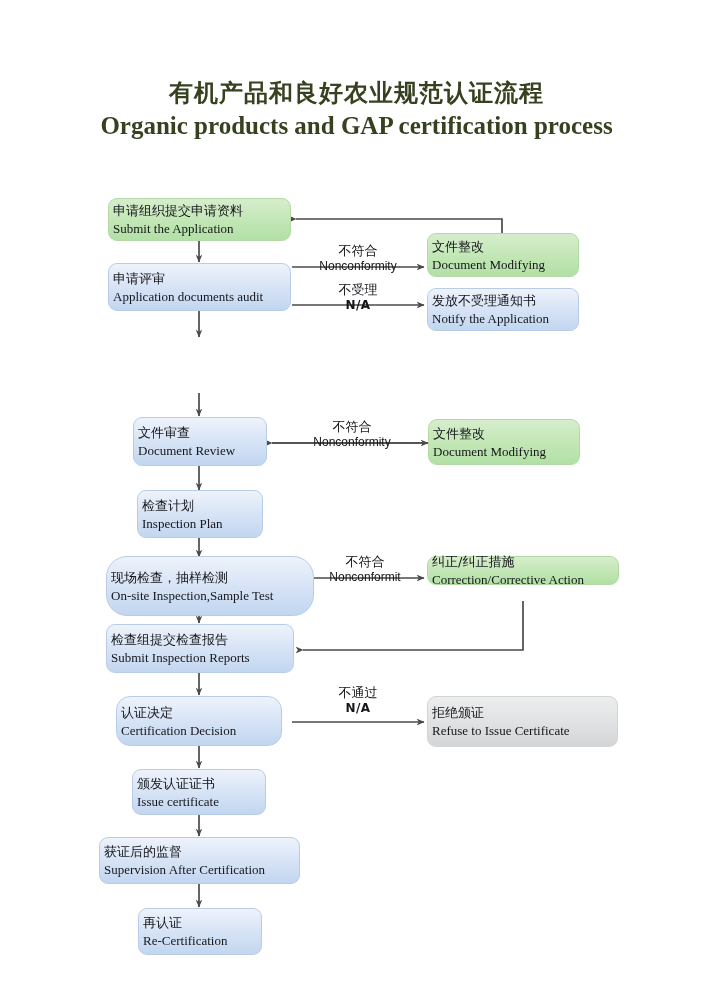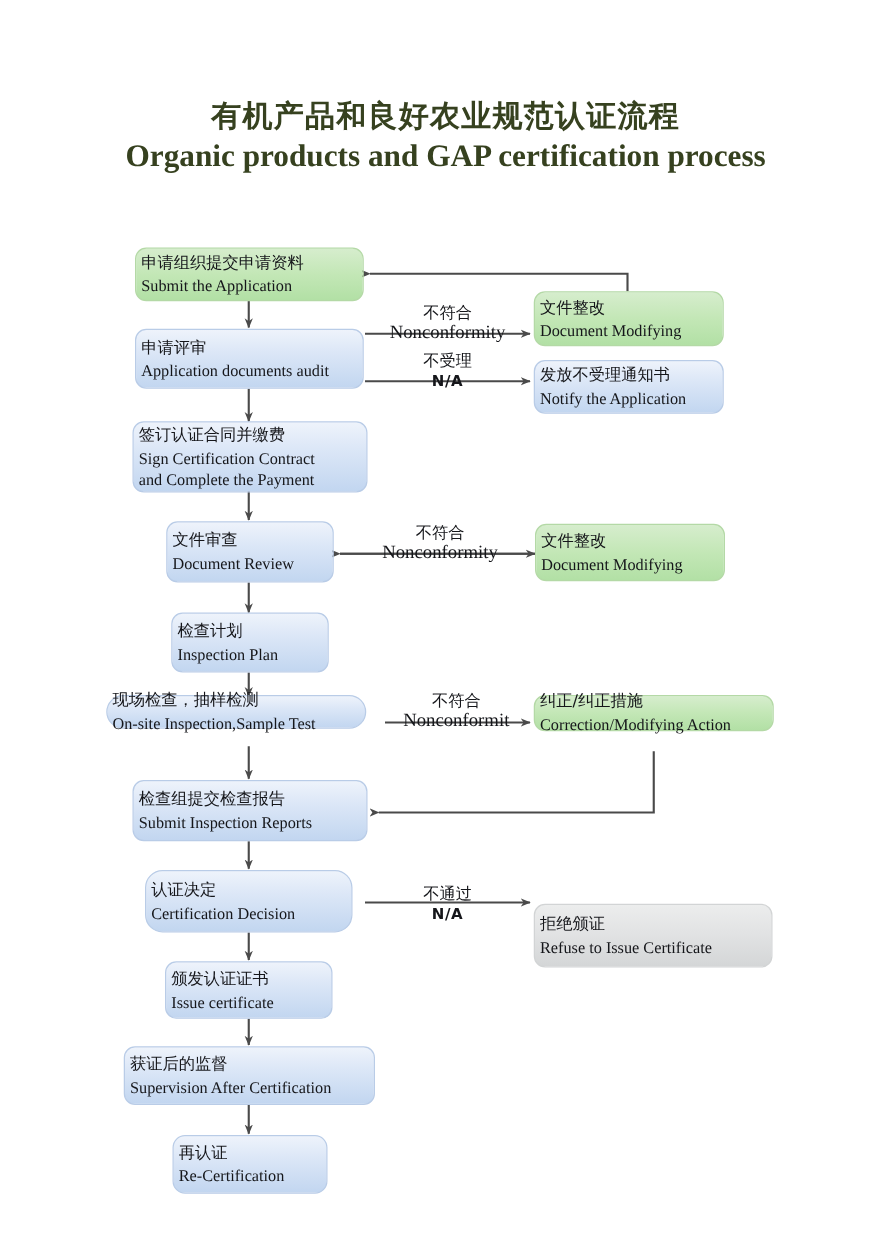--- a/index.html
+++ b/index.html
@@ -100,22 +100,22 @@
     text-align: center;
     color: #15161a;
     white-space: nowrap;
   }
   .edge-label .cn {
     font-family: "DejaVu Sans", "Liberation Sans", sans-serif;
     font-size: 13px;
     line-height: 16px;
   }
   .edge-label .en {
-    font-family: Liberation Serif, serif;
-    font-size: 15px;
+    font-family: Liberation Sans, sans-serif;
+    font-size: 12px;
     line-height: 15px;
   }
   .edge-label .en.na {
     font-family: "DejaVu Sans", "Liberation Sans", sans-serif;
     font-size: 12px;
     font-weight: bold;
     letter-spacing: 0.5px;
   }
 </style>
 </head>
@@ -181,77 +181,72 @@
   <div class="node green" style="left:427px; top:233px; width:152px; height:44px;">
     <div class="cn">文件整改</div>
     <div class="en">Document Modifying</div>
   </div>
 
   <div class="node blue" style="left:427px; top:288px; width:152px; height:43px;">
     <div class="cn">发放不受理通知书</div>
     <div class="en">Notify the Application</div>
   </div>
 
-  <div class="node blue" style="left:106px; top:337px; width:188px; height:57px;">
-    <div class="cn">签订认证合同并缴费</div>
-    <div class="en">Sign Certification Contract</div>
-    <div class="en">and Complete the Payment</div>
-  </div>
 
   <div class="node blue" style="left:133px; top:417px; width:134px; height:49px;">
     <div class="cn">文件审查</div>
     <div class="en">Document Review</div>
   </div>
 
   <div class="node green" style="left:428px; top:419px; width:152px; height:46px;">
     <div class="cn">文件整改</div>
     <div class="en">Document Modifying</div>
   </div>
 
   <div class="node blue" style="left:137px; top:490px; width:126px; height:48px;">
     <div class="cn">检查计划</div>
     <div class="en">Inspection Plan</div>
   </div>
 
-  <div class="node blue" style="left:85px; top:556px; width:208px; height:27px;border-radius:21px;">
+  <div class="node blue" style="left:106px; top:556px; width:208px; height:60px;border-radius:21px;">
     <div class="cn">现场检查，抽样检测</div>
     <div class="en">On-site Inspection,Sample Test</div>
   </div>
 
   <div class="node green" style="left:427px; top:556px; width:192px; height:29px;">
     <div class="cn">纠正/纠正措施</div>
-    <div class="en">Correction/Modifying Action</div>
+    <div class="en">Correction/Corrective Action</div>
   </div>
 
   <div class="node blue" style="left:106px; top:624px; width:188px; height:49px;">
     <div class="cn">检查组提交检查报告</div>
     <div class="en">Submit Inspection Reports</div>
   </div>
 
   <div class="node blue" style="left:116px; top:696px; width:166px; height:50px;border-radius:14px;">
     <div class="cn">认证决定</div>
     <div class="en">Certification Decision</div>
   </div>
 
-  <div class="node grey" style="left:427px; top:696px; width:191px; height:51px;margin-top:27px;">
+  <div class="node grey" style="left:427px; top:696px; width:191px; height:51px;">
     <div class="cn">拒绝颁证</div>
     <div class="en">Refuse to Issue Certificate</div>
   </div>
 
   <div class="node blue" style="left:132px; top:769px; width:134px; height:46px;">
     <div class="cn">颁发认证证书</div>
     <div class="en">Issue certificate</div>
   </div>
 
   <div class="node blue" style="left:99px; top:837px; width:201px; height:47px;">
     <div class="cn">获证后的监督</div>
     <div class="en">Supervision After Certification</div>
   </div>
 
-  <div class="node blue" style="left:138px; top:908px; width:124px; height:47px;border-radius:10px;">
+  <div class="node blue" style="left:138px; top:908px; width:124px; height:47px;">
     <div class="cn">再认证</div>
     <div class="en">Re-Certification</div>
   </div>
 
   <div class="edge-label" style="left:298px; top:243px; width:120px;">
     <div class="cn">不符合</div>
     <div class="en">Nonconformity</div>
   </div>
 
   <div class="edge-label" style="left:298px; top:282px; width:120px;">
@@ -262,18 +257,18 @@
   <div class="edge-label" style="left:292px; top:419px; width:120px;">
     <div class="cn">不符合</div>
     <div class="en">Nonconformity</div>
   </div>
 
   <div class="edge-label" style="left:305px; top:554px; width:120px;">
     <div class="cn">不符合</div>
     <div class="en">Nonconformit</div>
   </div>
 
-  <div class="edge-label" style="left:298px; top:708px; width:120px;">
+  <div class="edge-label" style="left:298px; top:685px; width:120px;">
     <div class="cn">不通过</div>
     <div class="en na">N/A</div>
   </div>
 
 </div>
 
 </body></html>

